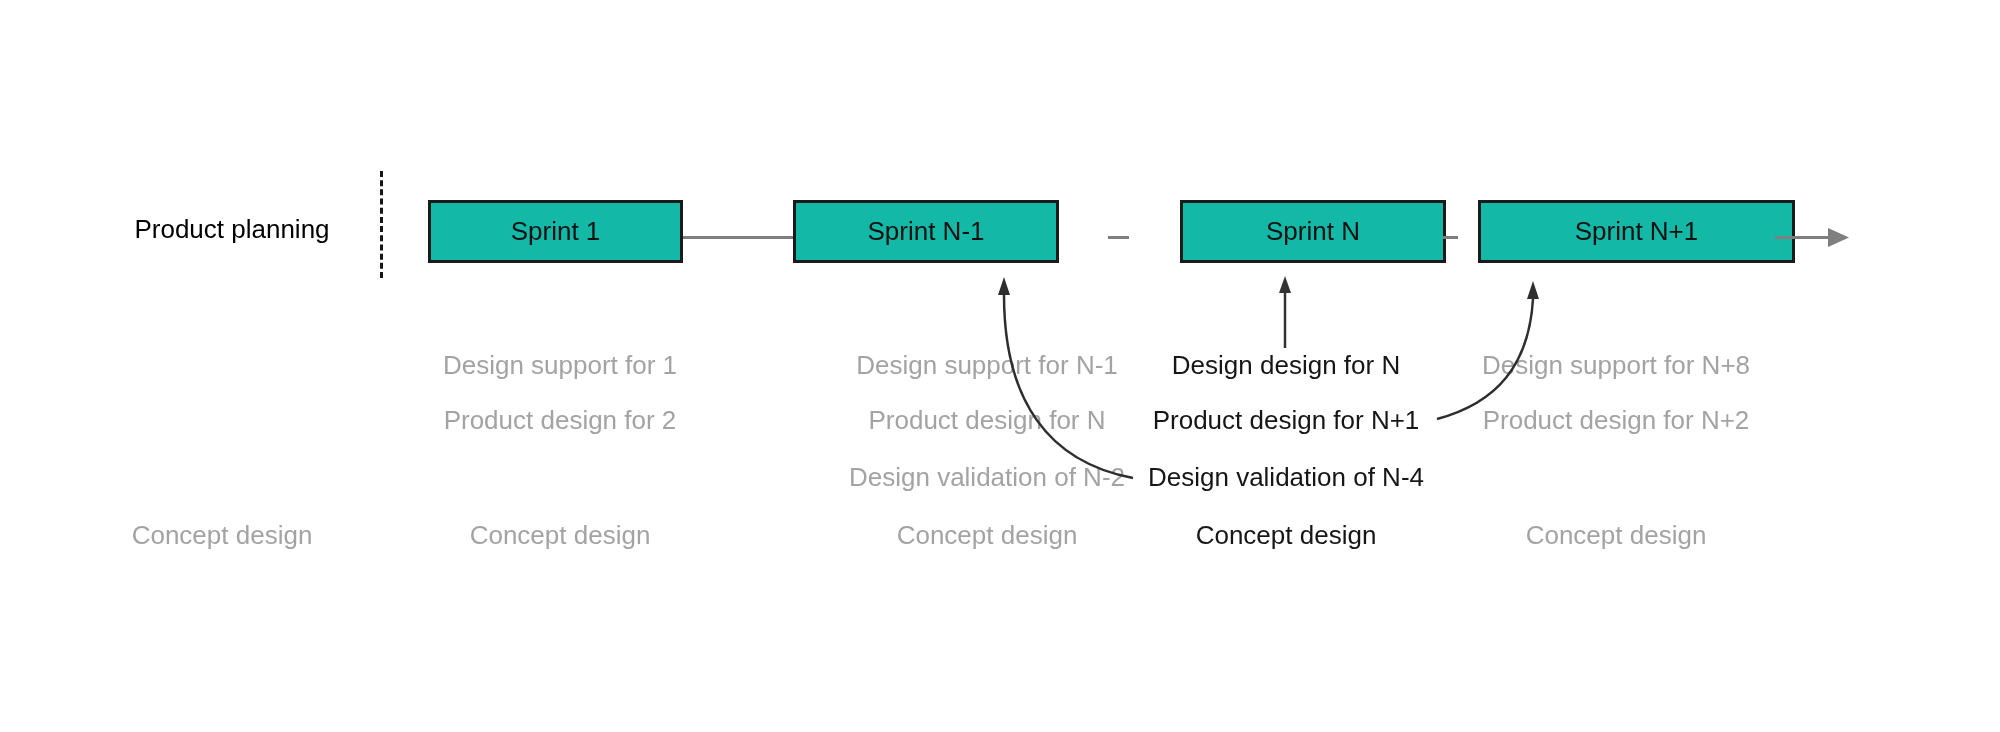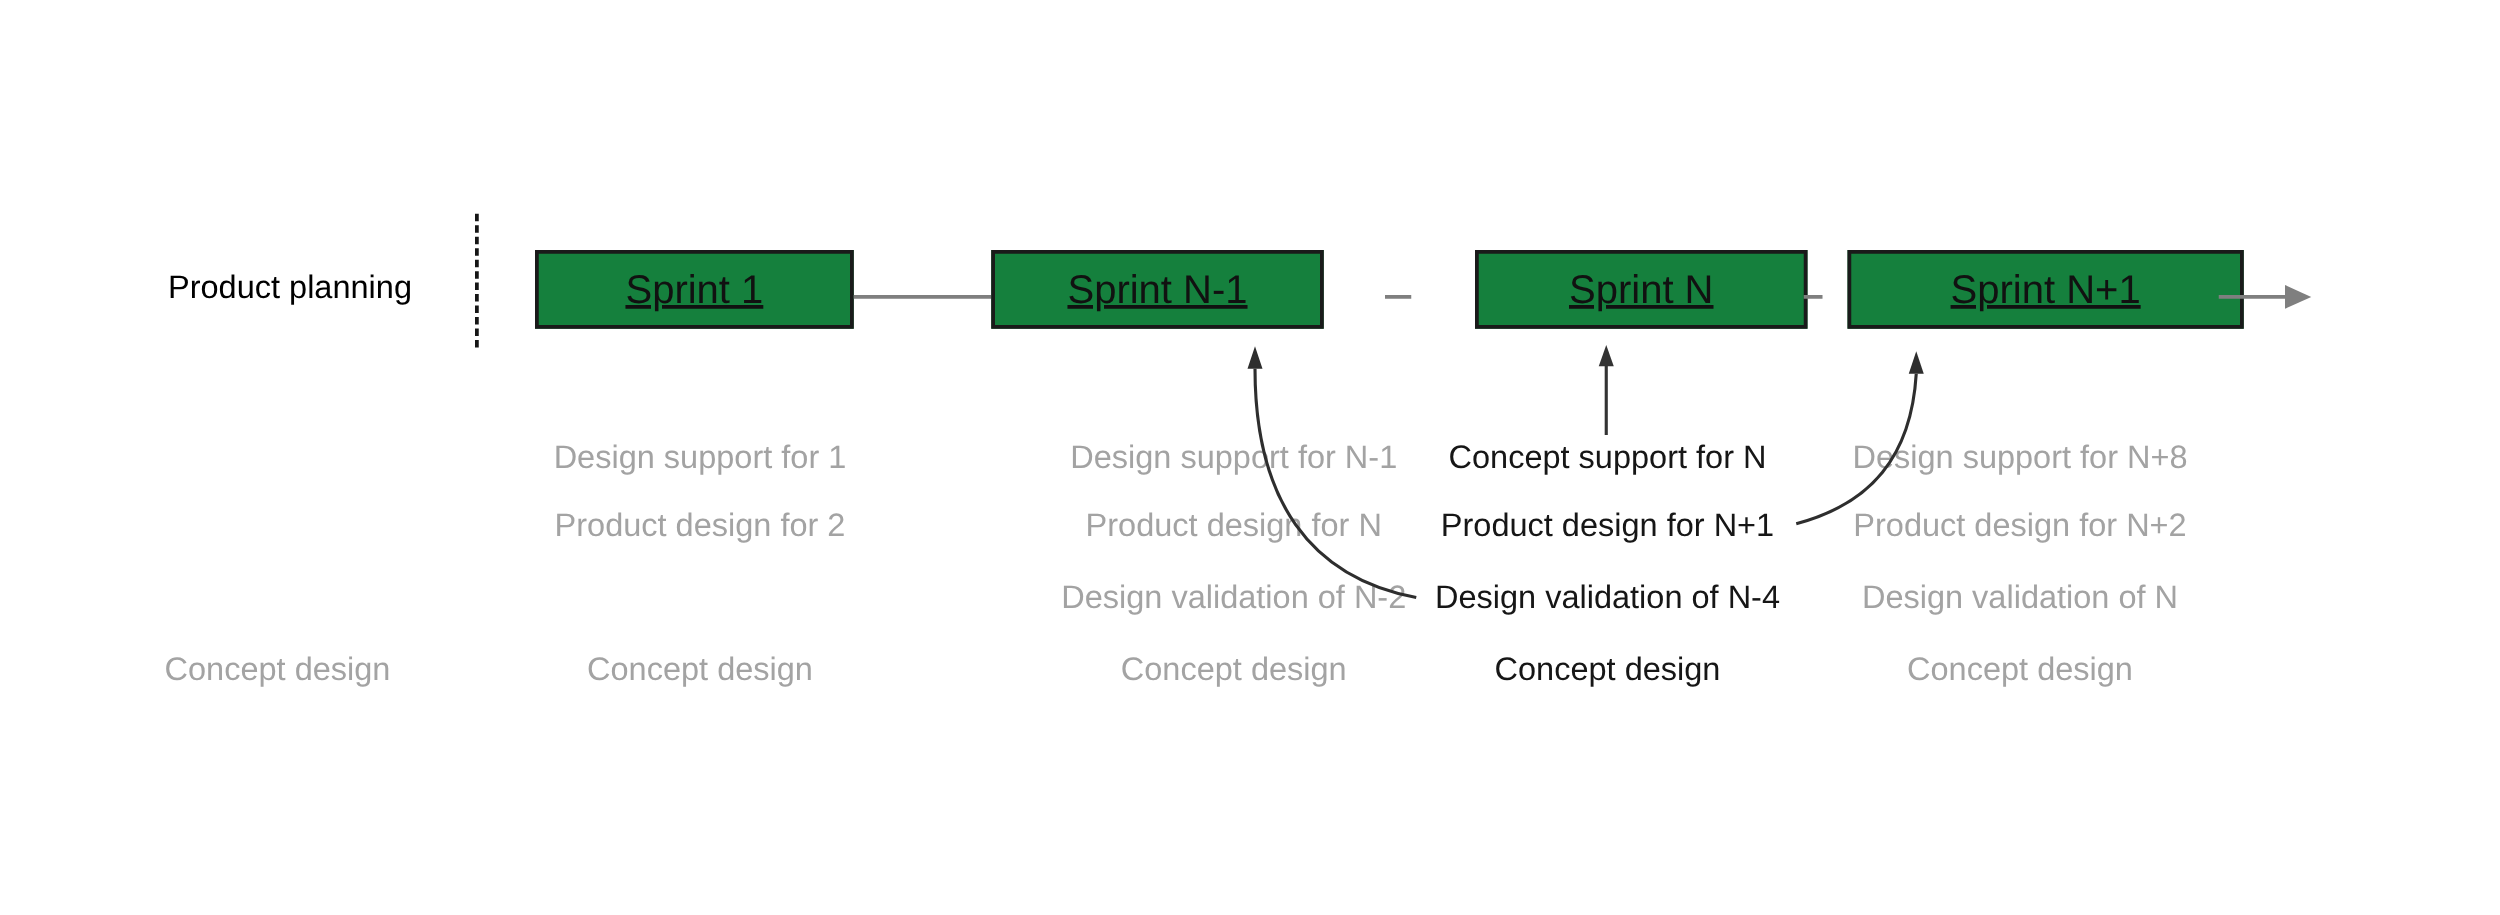--- a/index.html
+++ b/index.html
@@ -29,28 +29,27 @@
     height: 107px;
     width: 0;
     border-left: 3px dashed #161616;
   }
   .sprint-box {
     position: absolute;
     top: 200px;
     height: 63px;
     box-sizing: border-box;
     border: 3px solid #1a1a1a;
-    background: #15803d;
+    background: #14b8a6;
     display: flex;
     align-items: center;
     justify-content: center;
-    font-size: 32px;
+    font-size: 26px;
     color: #111111;
     white-space: nowrap;
-    text-decoration: underline;
   }
   .box-1   { left: 428px;  width: 255px; }
   .box-n1  { left: 793px;  width: 266px; }
   .box-n   { left: 1180px; width: 266px; }
   .box-np1 { left: 1458px; width: 317px; margin-left: 20px; }
   .conn {
     position: absolute;
     top: 236px;
     height: 3px;
     background: #7f7f7f;
@@ -114,28 +113,27 @@
 
   <div class="act r1 c1">Design support for 1</div>
   <div class="act r2 c1">Product design for 2</div>
   <div class="act r4 c1">Concept design</div>
 
   <div class="act r1 c2">Design support for N-1</div>
   <div class="act r2 c2">Product design for N</div>
   <div class="act r3 c2">Design validation of N-2</div>
   <div class="act r4 c2">Concept design</div>
 
-  <div class="act hl r1 c3">Concept support for N</div>
+  <div class="act hl r1 c3">Design design for N</div>
   <div class="act hl r2 c3">Product design for N+1</div>
   <div class="act hl r3 c3">Design validation of N-4</div>
   <div class="act hl r4 c3">Concept design</div>
 
   <div class="act r1 c4">Design support for N+8</div>
   <div class="act r2 c4">Product design for N+2</div>
-  <div class="act r3 c4">Design validation of N</div>
   <div class="act r4 c4">Concept design</div>
 
   <svg class="overlay" viewBox="0 0 2000 732">
 
     <g>
       <line x1="1285" y1="348" x2="1285" y2="291" stroke="#333333" stroke-width="2.5"></line>
       <polygon points="1285,276 1279,293 1291,293" fill="#333333"></polygon>
     </g>
 
     <g>

